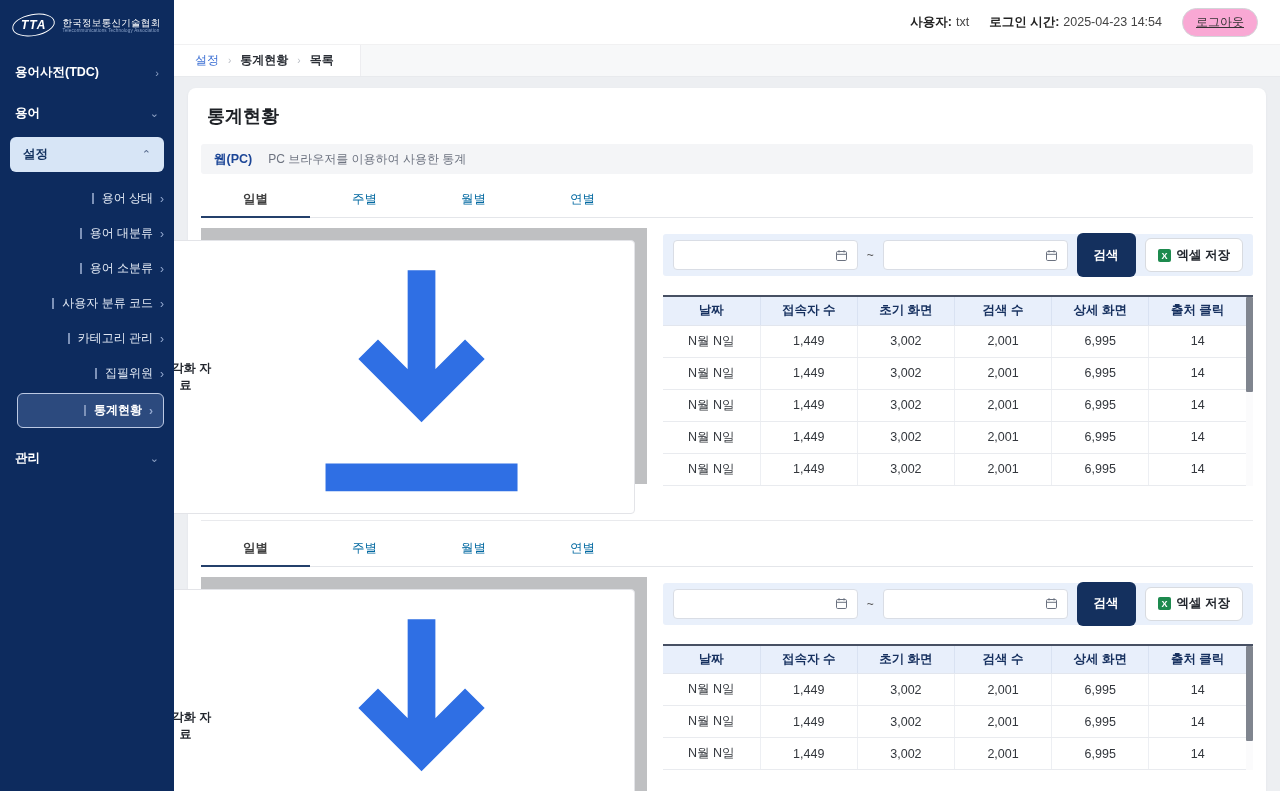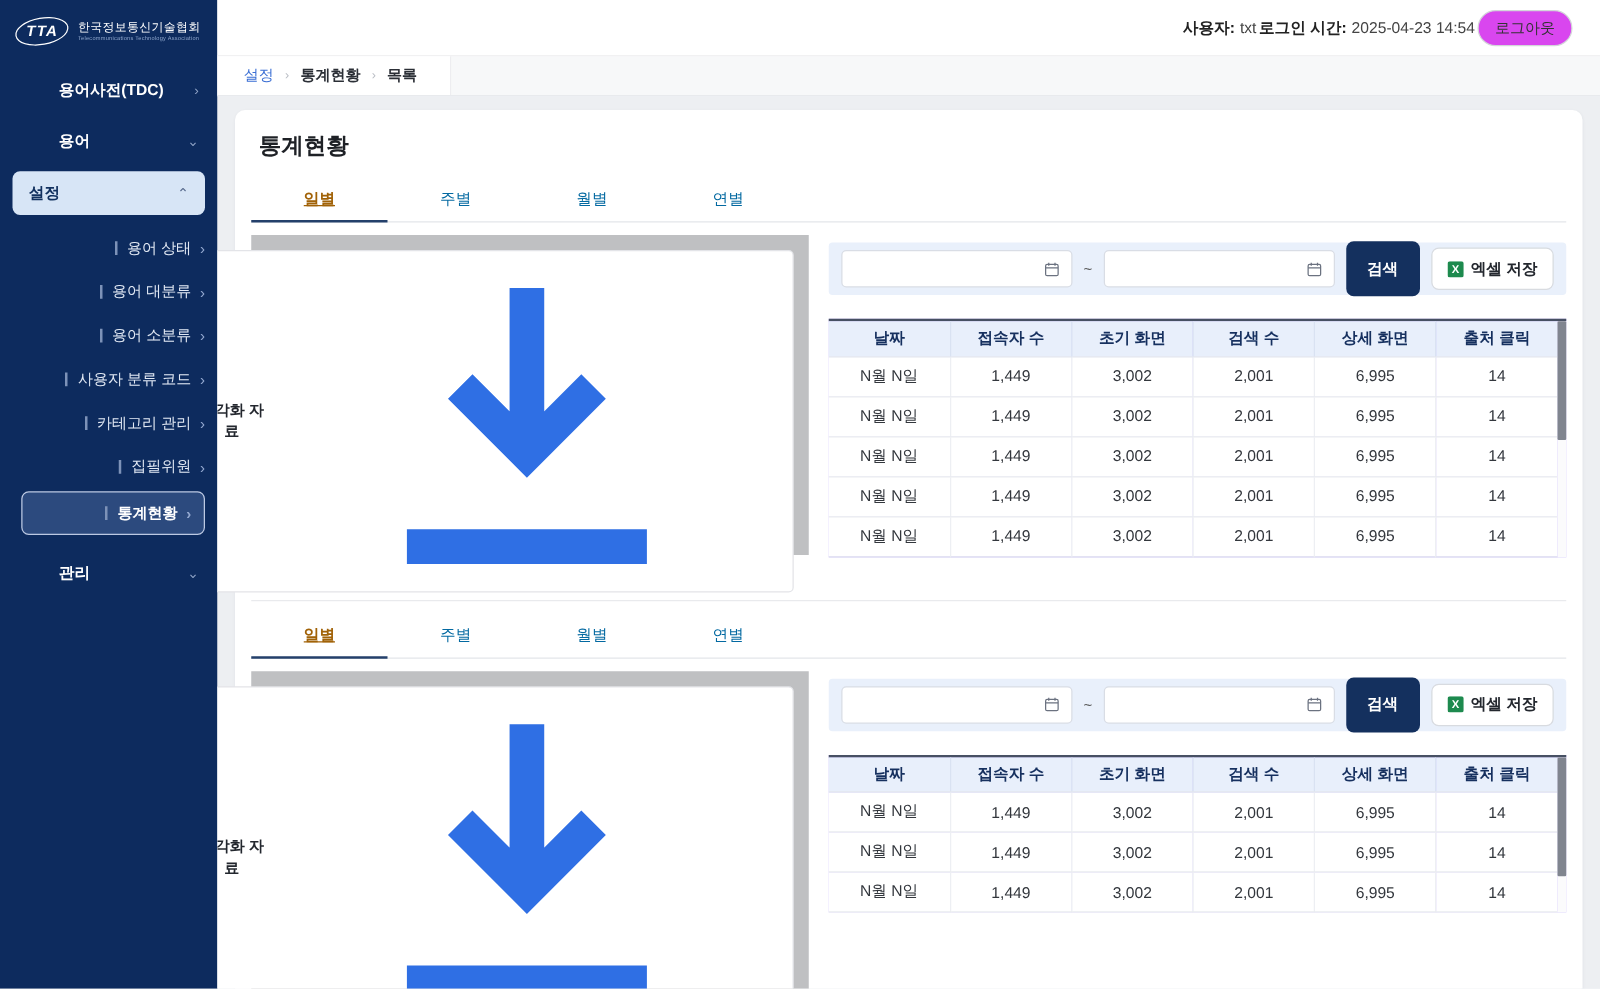--- a/index.html
+++ b/index.html
@@ -7,53 +7,53 @@
   body { font-family:"Liberation Sans","DejaVu Sans",sans-serif; background:#edeff2; }
   .app { display:flex; width:1280px; height:791px; }
 
   
   .sidebar { width:174px; flex-shrink:0; background:#0d2b5e; color:#fff; padding-top:12px; }
   .logo-row { display:flex; align-items:center; gap:7px; padding:2px 10px 16px 12px; }
   .logo-mark { position:relative; font-style:italic; font-weight:bold; font-size:12px; letter-spacing:1px; padding:4px 9px; }
   .logo-mark::before { content:""; position:absolute; inset:0; border:1.5px solid #ffffff; border-radius:50%; transform:rotate(-10deg); }
   .logo-ko { font-size:9.5px; letter-spacing:.3px; line-height:1.2; }
   .logo-en { font-size:4.5px; color:#8ea6cc; letter-spacing:.2px; }
-  .nav-item { display:flex; justify-content:space-between; align-items:center; padding:12px 15px; font-size:12.5px; font-weight:bold; color:#fff; cursor:pointer;margin-left:32px; }
+  .nav-item { display:flex; justify-content:space-between; align-items:center; padding:12px 15px; font-size:12.5px; font-weight:bold; color:#fff; cursor:pointer; }
   .nav-item .chev { color:#8fa3c6; font-size:11px; font-weight:normal; }
   .nav-item.pill { background:#d7e5f6; color:#12315f; margin:3px 10px; border-radius:6px; padding:9px 13px; }
   .nav-item.pill .chev { color:#56698c; }
   .subnav { padding:6px 0 8px; }
   .sub-item { display:flex; align-items:center; padding:9px 10px 9px 28px; font-size:12px; color:#e2e9f4; cursor:pointer;justify-content:flex-end; }
   .sub-item .bar { width:2px; height:11px; background:#7d92b8; margin-right:8px; flex-shrink:0; }
   .sub-item .arrow { color:#93a8cf; font-size:12px; margin-left:7px; }
   .sub-item.active { background:#2c4a7e; border:1px solid #bcc9e3; border-radius:6px; margin:2px 10px 2px 17px; padding:8px 10px 8px 11px; font-weight:bold; color:#fff; }
 
   
   .main { flex:1; display:flex; flex-direction:column; min-width:0; background:#edeff2; }
-  .topbar { height:45px; flex-shrink:0; background:#fff; border-bottom:1px solid #f1f1f2; display:flex; align-items:center; justify-content:flex-end; gap:2px; padding:0 22px; font-size:12.5px; color:#222; }
+  .topbar { height:45px; flex-shrink:0; background:#fff; border-bottom:1px solid #f1f1f2; display:flex; align-items:center; justify-content:flex-end; gap:20px; padding:0 22px; font-size:12.5px; color:#222; }
   .kv b { font-weight:bold; }
   .kv span { color:#444; margin-left:4px; }
-  .logout-btn { border:1px solid #d3d5d9; border-radius:15px; background:#d946ef; padding:5px 13px; font-size:12px; color:#333; cursor:pointer; font-family:inherit; }
+  .logout-btn { border:1px solid #d3d5d9; border-radius:15px; background:#f9a8d4; padding:5px 13px; font-size:12px; color:#333; cursor:pointer; font-family:inherit;text-decoration:underline; }
   .crumb-row { height:32px; flex-shrink:0; background:#f7f8f9; border-bottom:1px solid #e8eaed; display:flex; }
   .crumb-inner { background:#fff; display:flex; align-items:center; gap:9px; padding:0 26px 0 21px; border-right:1px solid #ededf0; font-size:12px; }
   .crumb-link { color:#3b6fd4; cursor:pointer; }
   .crumb-sep { color:#b9bdc4; font-size:10px; }
   .crumb-b { color:#2b2f36; font-weight:bold; }
 
   .content { flex:1; padding:11px 14px 0; overflow:hidden; }
   .card { background:#fff; border-radius:8px; padding:16px 13px 40px; min-height:1150px; box-shadow:0 1px 3px rgba(20,30,60,.05); }
   .page-title { font-size:18px; font-weight:bold; color:#1e2126; margin:0 6px 16px; }
 
   .section-strip { background:#f4f5f7; border-radius:3px; height:30px; display:flex; align-items:center; gap:16px; padding:0 13px; }
   .badge { color:#1b4596; font-weight:bold; font-size:12.5px; }
   .desc { color:#6d7380; font-size:12px; }
 
   .tabs { display:flex; border-bottom:1px solid #e4e6ea; margin-top:10px; }
   .tab { width:109px; text-align:center; padding:7px 0 9px; font-size:12.5px; color:#0369a1; position:relative; cursor:pointer; }
-  .tab.active { color:#a16207; font-weight:bold;text-decoration:underline; }
+  .tab.active { color:#404040; font-weight:bold; }
   .tab.active::after { content:""; position:absolute; left:0; right:0; bottom:-1px; height:2px; background:#24406b; }
 
   .section-body { display:flex; gap:16px; margin-top:10px; }
   .chart-box { width:446px; height:256px; background:#bfc0c2; position:relative; flex-shrink:0; }
   .chart-box svg { display:block; width:446px; height:256px; }
   .watermark { position:absolute; top:13px; left:0; width:450px; text-align:center; font-size:15px; color:#45454c; pointer-events:none; }
   .viz-btn { position:absolute; top:12px; right:12px; background:#fff; border:1px solid #e3e4e8; border-radius:4px; padding:8px 12px; font-size:12px; font-weight:bold; color:#23272e; display:flex; gap:7px; align-items:center; cursor:pointer; font-family:inherit; }
 
   .right-col { flex:1; min-width:0; padding-top:6px; display:flex; flex-direction:column; }
   .search-strip { background:#e9f0fb; border-radius:3px; height:42px; display:flex; align-items:center; gap:9px; padding:0 10px; flex-shrink:0; }
@@ -164,20 +164,24 @@
         <span class="crumb-sep">›</span>
         <span class="crumb-b">목록</span>
       </div>
     </div>
 
     <div class="content">
       <div class="card">
         <h1 class="page-title">통계현황</h1>
 
         <section>
+          <div class="section-strip">
+            <span class="badge">웹(PC)</span>
+            <span class="desc">PC 브라우저를 이용하여 사용한 통계</span>
+          </div>
           <div class="tabs">
               <div class="tab active">일별</div>
               <div class="tab">주별</div>
               <div class="tab">월별</div>
               <div class="tab">연별</div>
             </div>
 
           <div class="section-body">
             <div class="chart-box">
               <svg viewBox="0 0 446 256">

